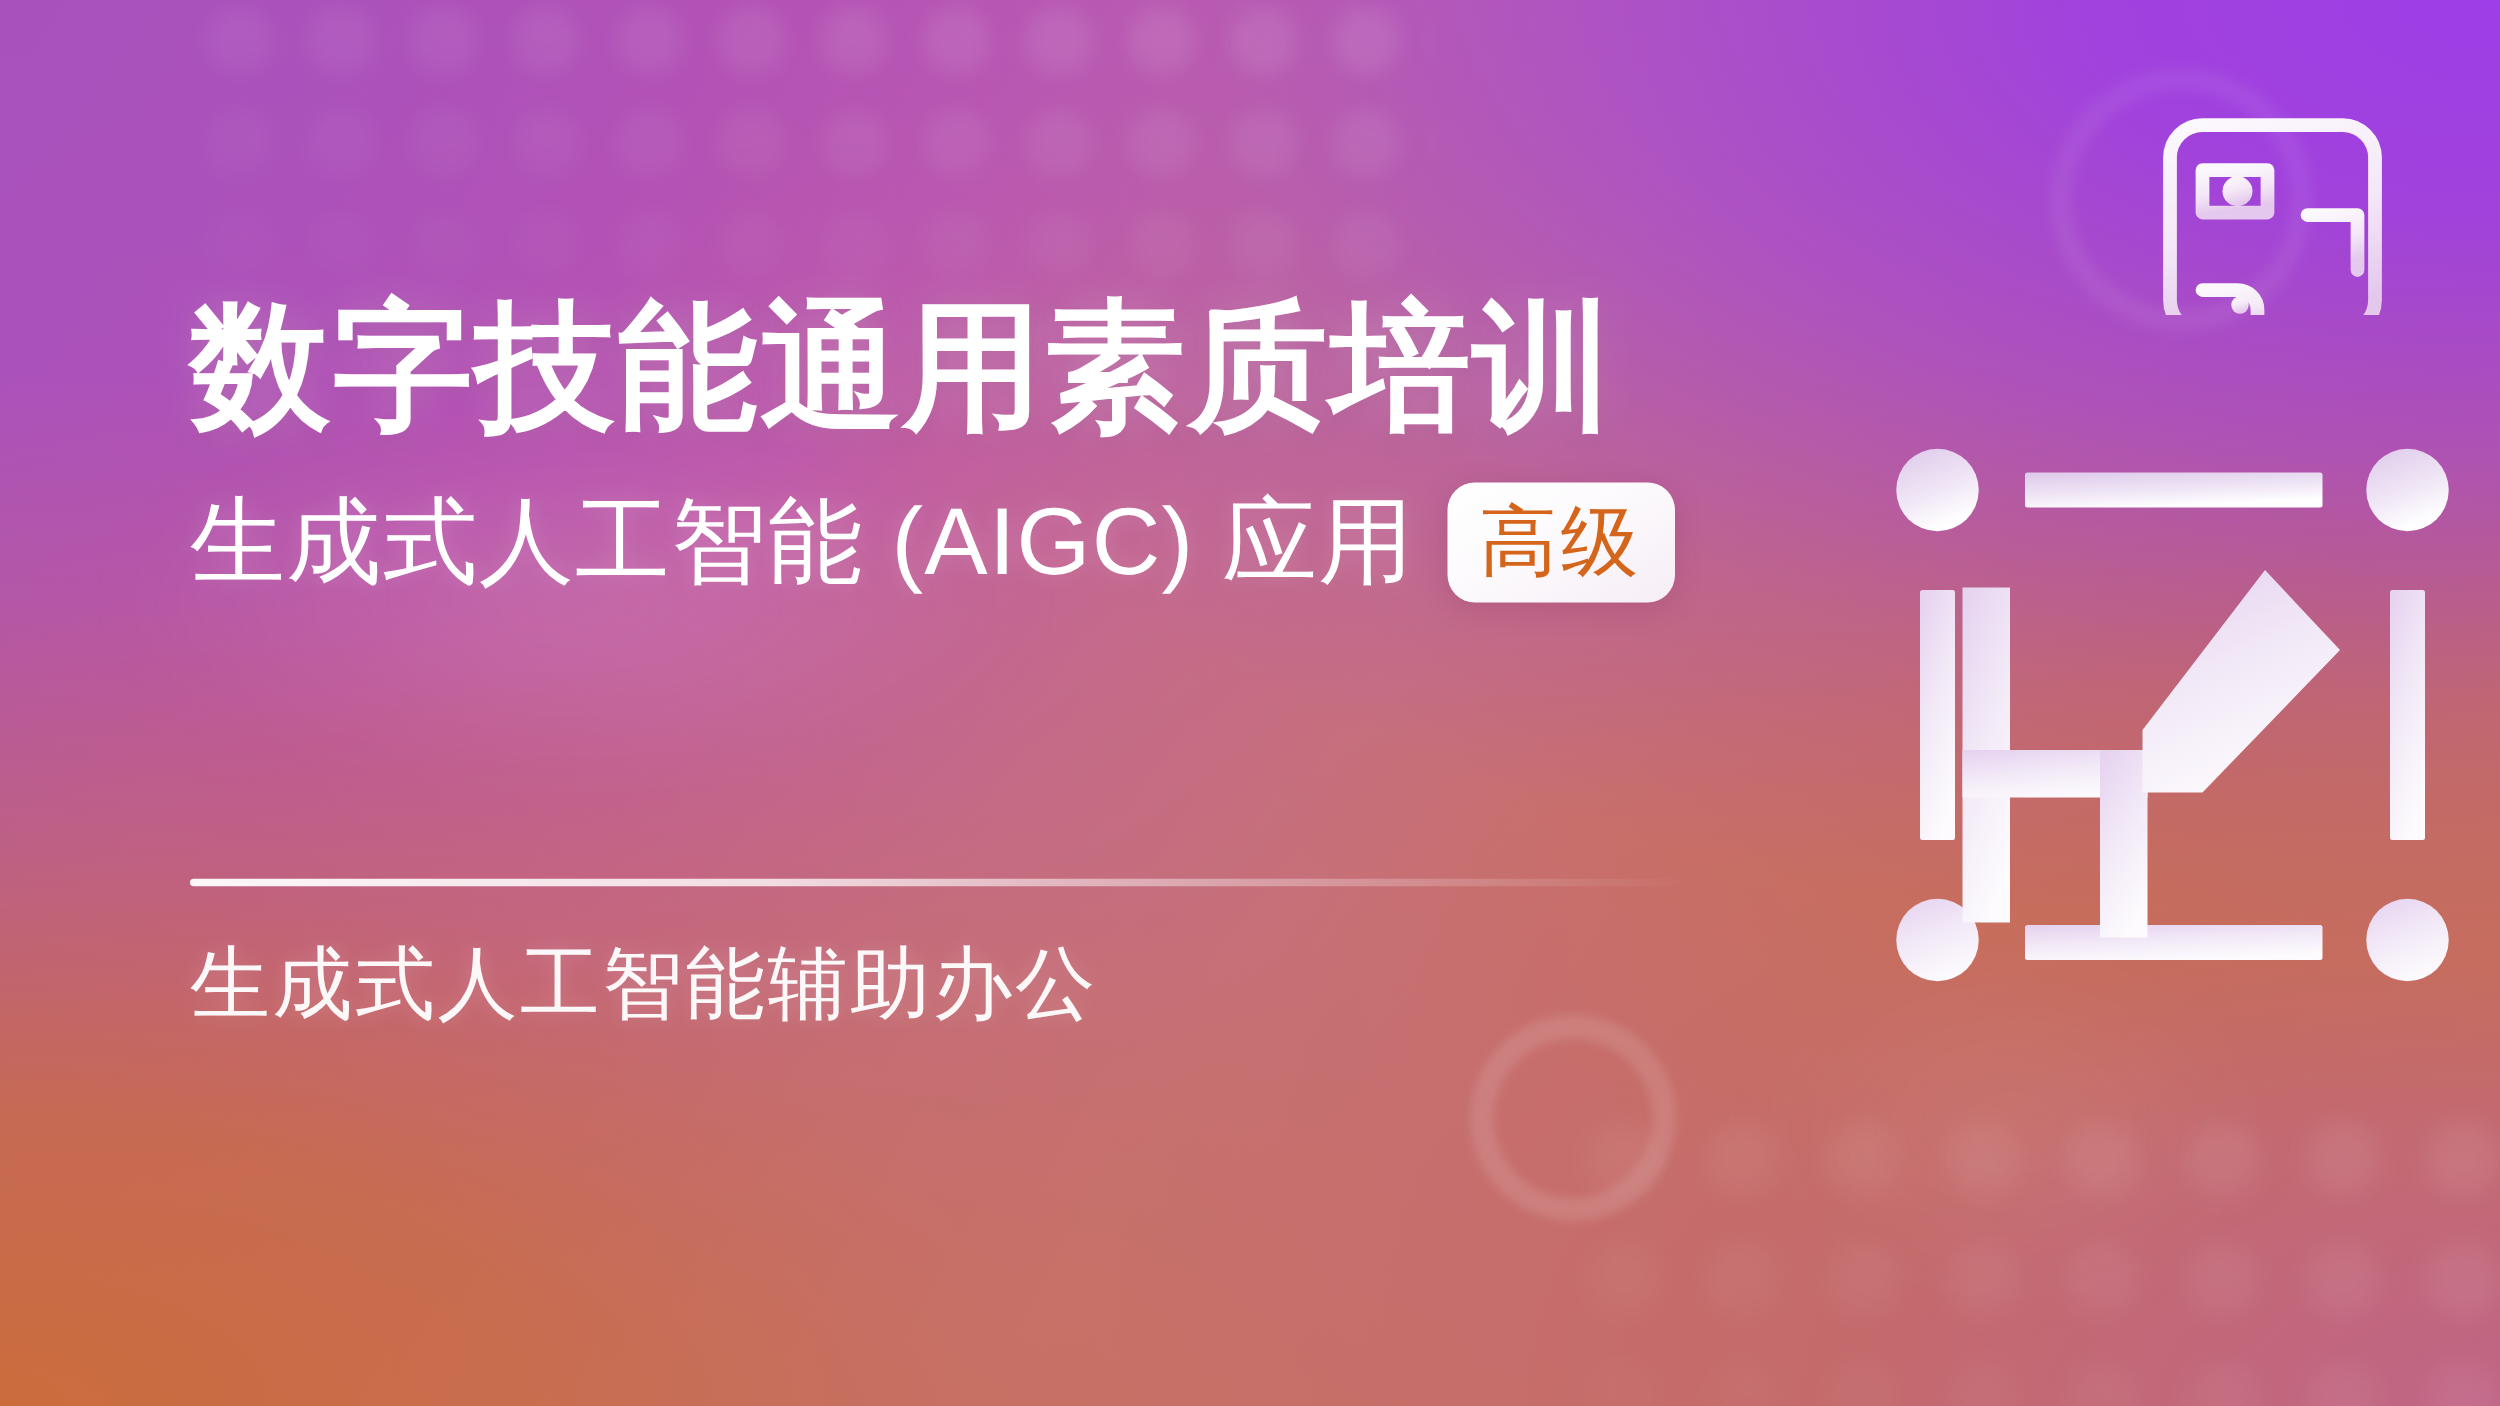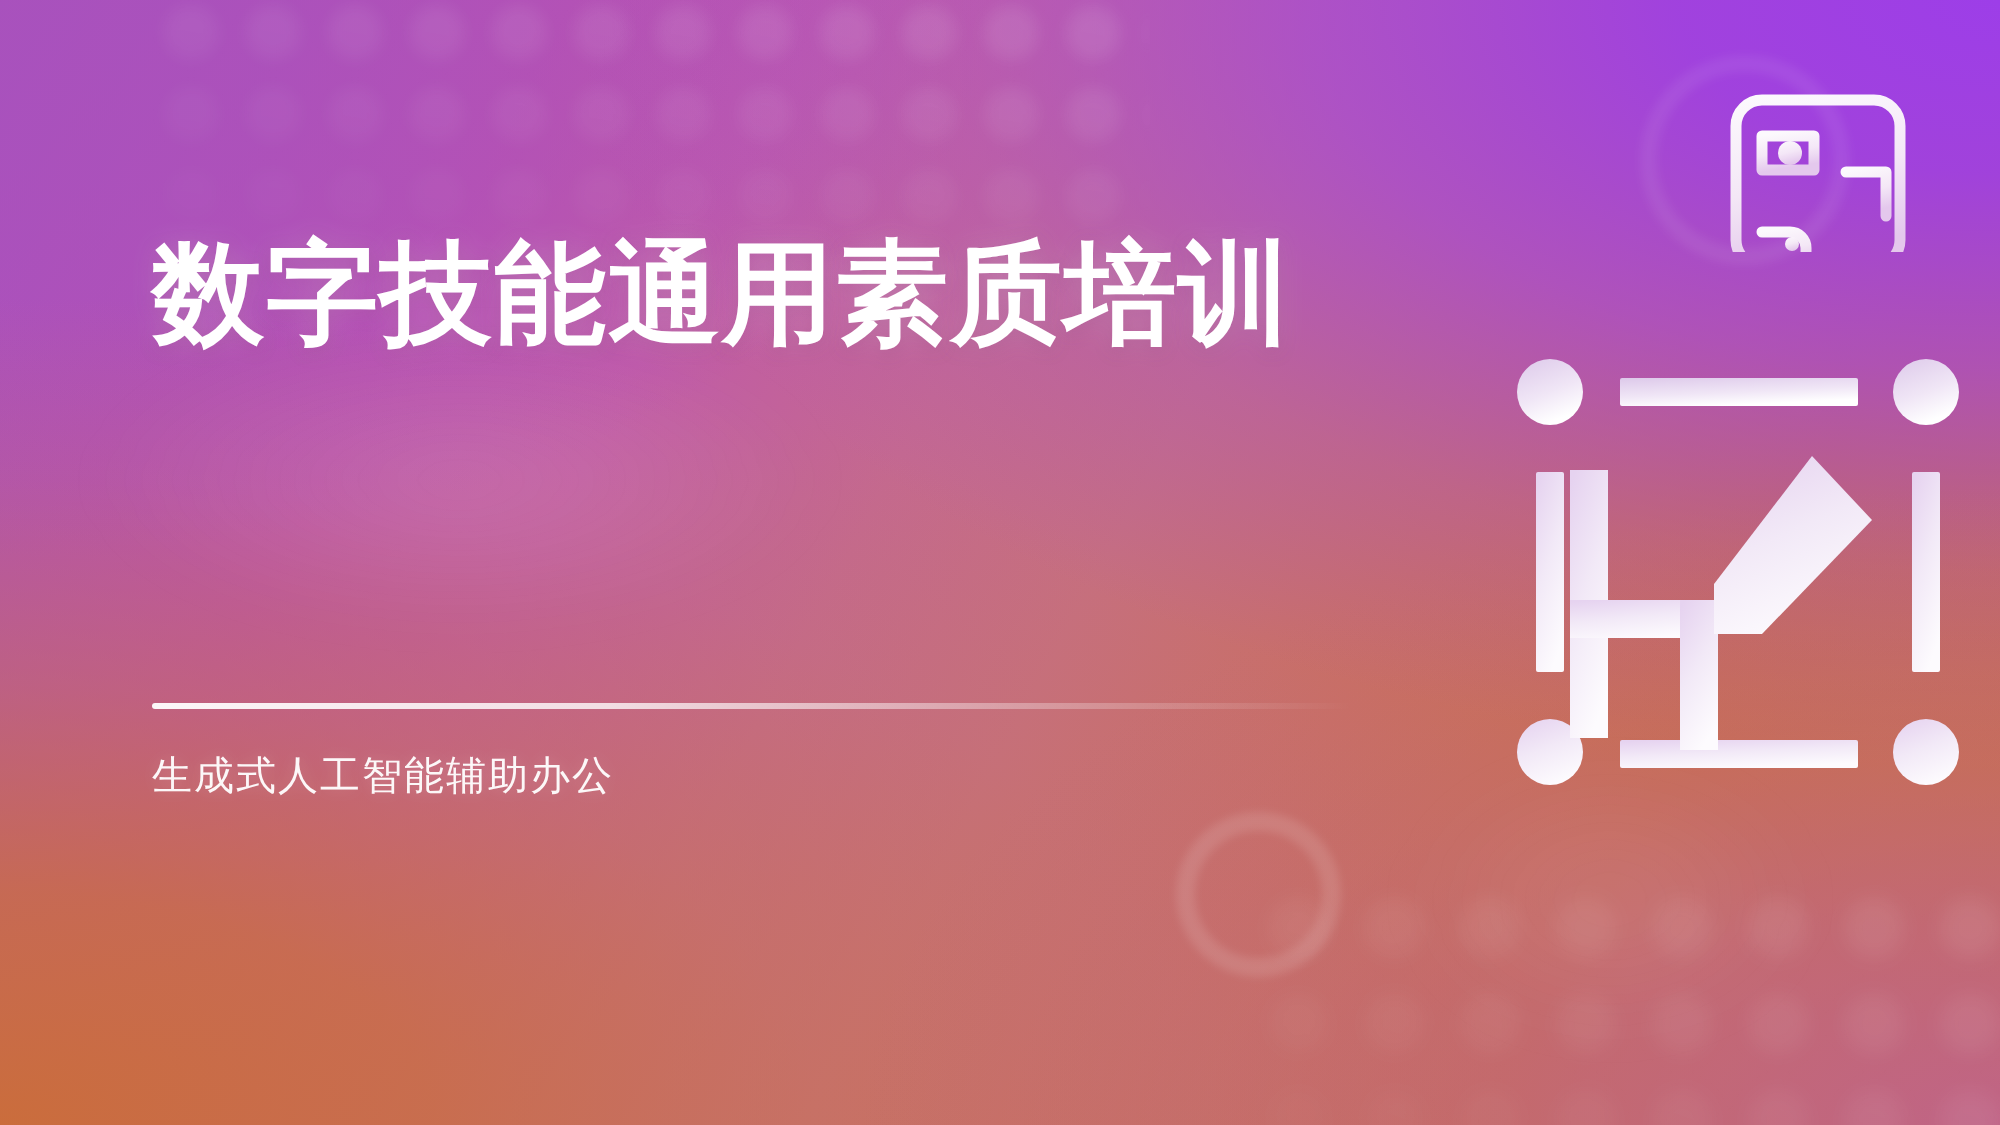--- a/index.html
+++ b/index.html
@@ -135,21 +135,21 @@
   }
 
   .divider{
     position:absolute; top:703px; left:0;
     width:1200px; height:6px; border-radius:3px;
     background:linear-gradient(90deg, rgba(255,255,255,.95) 0%, rgba(255,255,255,.78) 38%, rgba(255,255,255,.32) 72%, rgba(255,255,255,0) 100%);
   }
 
   .tagline{
     position:absolute; top:755px; left:0;
-    font-size:40px; line-height:1.0; font-weight:400;
+    font-size:64px; line-height:1.0; font-weight:400;
     color:rgba(255,255,255,.95); letter-spacing:2px;
     text-shadow:0 0 16px rgba(255,255,255,.18);
     white-space:nowrap;
   }
 
   
   .icon-chip{ position:absolute; left:1728px; top:92px; width:180px; height:160px; opacity:.97; }
   .icon-design{ position:absolute; left:1512px; top:352px; width:452px; height:440px; }
 </style>
 </head>
@@ -228,19 +228,25 @@
       <rect x="168" y="248" width="38" height="150" fill="url(#dg)"></rect>
 
       <path d="M300 104 L360 168 L250 282 L202 282 L202 232 Z" fill="url(#dg)"></path>
     </svg>
   </div>
 
   <div class="content">
 
     <div class="title">数字技能通用素质培训</div>
 
+    <div class="subline">
+      <span class="subtitle">生成式人工智能 (AIGC) 应用</span>
+      <span class="badge">
+        <span class="badge-label">高级</span>
+      </span>
+    </div>
 
     <div class="divider"></div>
 
     <div class="tagline">生成式人工智能辅助办公</div>
   </div>
 
 </div>
 
 </body></html>

